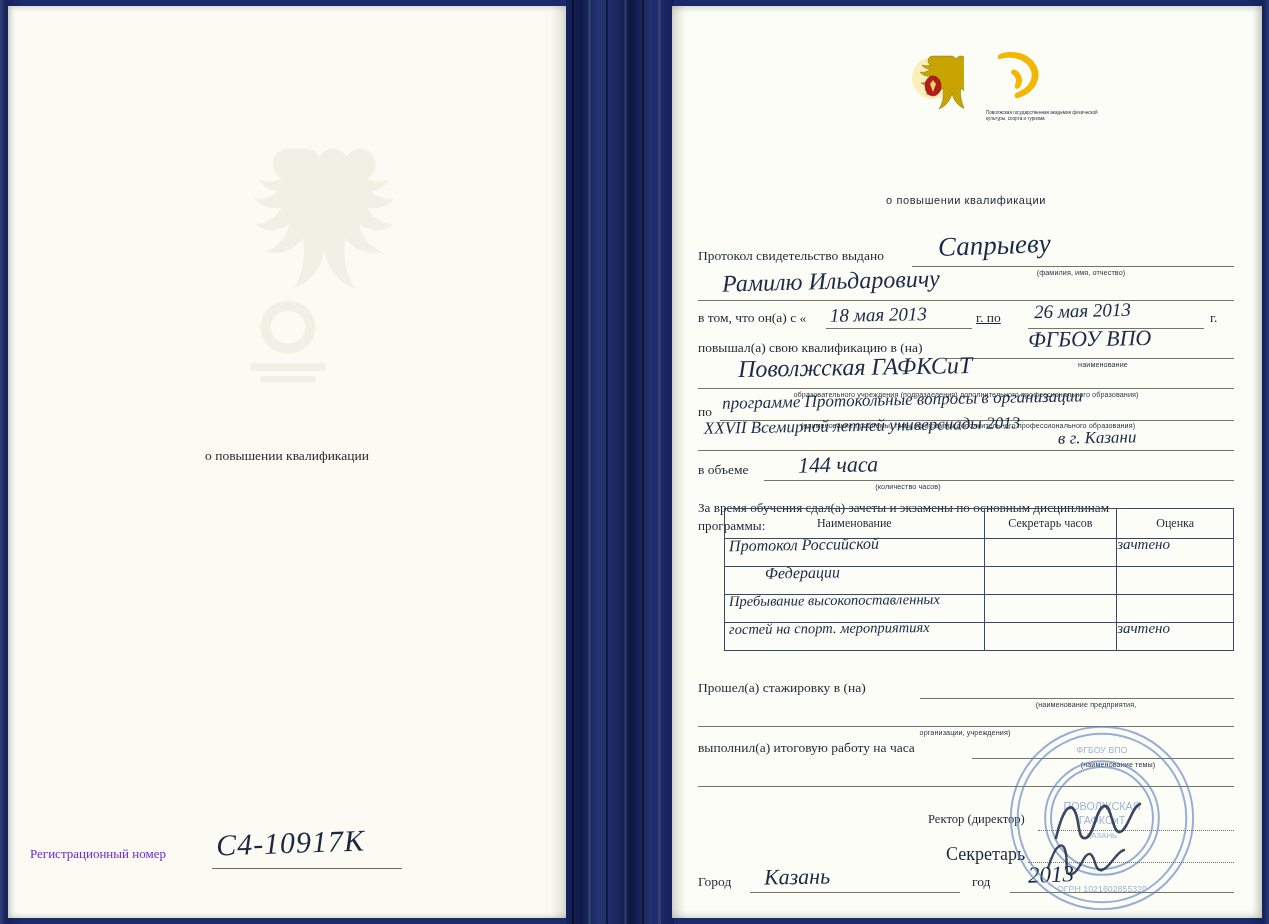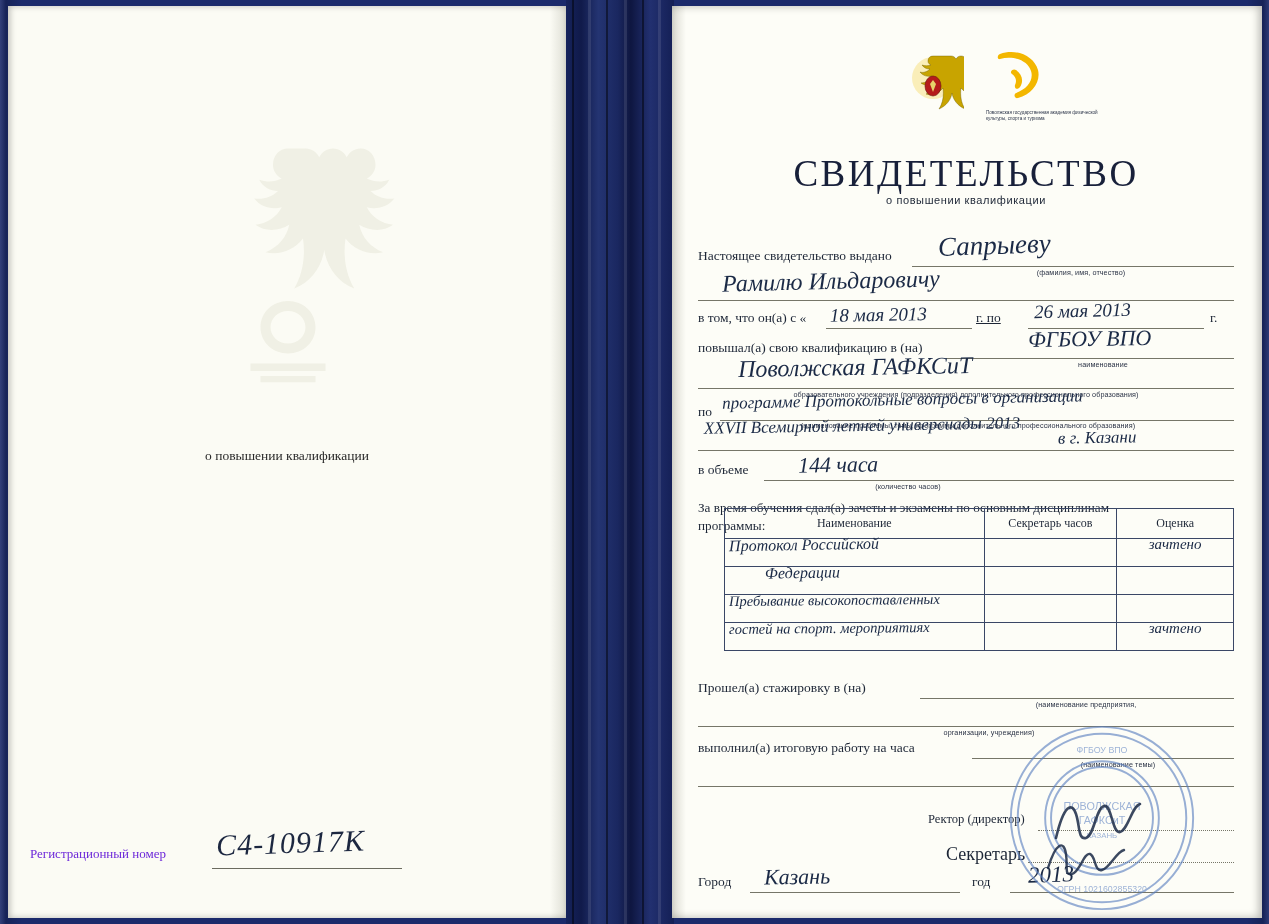--- a/index.html
+++ b/index.html
@@ -230,21 +230,21 @@
   .tbl td { position: relative; }
   .cell-hw {
     position: absolute;
     left: 4px; top: -3px;
     font-family: "Liberation Serif", serif;
     font-style: italic;
     font-size: 16px;
     color: #1b2a46;
     white-space: nowrap;
   }
-  .cell-hw.c { left: 0; right: 0; text-align: center; }
+  .cell-hw.c { left: 0; right: 0; }
 
   
   .stamp {
     position: absolute;
     left: 306px; top: 688px;
     width: 196px; height: 196px;
     opacity: 0.62;
   }
   .sig {
     position: absolute;
@@ -304,26 +304,25 @@
         </svg>
 
         <svg class="emblem-logo" width="60" height="58" viewBox="0 0 60 58">
           <path d="M14 6c16-6 34 2 38 16 3 12-6 24-20 28-3 1-5-3-2-5 11-4 18-13 15-22C42 13 28 7 14 11c-3 1-3-4 0-5z" fill="#f3b700"></path>
           <path d="M30 22c6 4 8 11 4 17-2 3-6 2-5-2 2-4 1-8-3-11-3-2 1-6 4-4z" fill="#f3b700"></path>
         </svg>
 
         <div class="emblem-caption">Поволжская государственная академия физической культуры, спорта и туризма</div>
       </div>
 
-      <div class="title">СВИДЕТЕЛЬСТВО</div>
       <div class="subtitle">о повышении квалификации</div>
 
       <div class="form">
 
-        <div class="lbl" style="position:absolute; left:0; top:20px;">Настоящее свидетельство выдано</div>
+        <div class="lbl" style="position:absolute; left:0; top:20px;">Протокол свидетельство выдано</div>
         <div class="rule" style="left:214px; top:38px; width:322px;"></div>
         <div class="hw" style="left:240px; top:2px; font-size:27px; transform:rotate(-2deg);">Сапрыеву</div>
         <div class="hint" style="position:absolute; left:298px; top:40px; width:170px;">(фамилия, имя, отчество)</div>
         <div class="rule" style="left:0; top:72px; width:536px;"></div>
         <div class="hw" style="left:24px; top:40px; font-size:24px; transform:rotate(-1.4deg);">Рамилю Ильдаровичу</div>
 
         <div class="lbl" style="position:absolute; left:0; top:82px;">в том, что он(а) с «</div>
         <div class="rule" style="left:128px; top:100px; width:146px;"></div>
         <div class="hw" style="left:132px; top:76px; font-size:19px; transform:rotate(-1deg);">18 мая 2013</div>
         <div class="lbl" style="position:absolute; left:278px; top:82px;text-decoration:underline;">г. по</div>
@@ -412,21 +411,21 @@
         </tbody>
       </table>
 
       <div style="position:absolute; left:0; top:648px; width:536px;">
 
         <div class="lbl" style="position:absolute; left:0; top:0;">Прошел(а) стажировку в (на)</div>
         <div class="rule" style="left:222px; top:18px; width:314px;"></div>
         <div class="hint" style="position:absolute; left:288px; top:20px; width:200px;">(наименование предприятия,</div>
 
         <div class="rule" style="left:0; top:46px; width:536px;"></div>
-        <div class="hint" style="position:absolute; left:186px; top:48px; width:210px;">организации, учреждения)</div>
+        <div class="hint" style="position:absolute; left:162px; top:48px; width:210px;">организации, учреждения)</div>
 
         <div class="lbl" style="position:absolute; left:0; top:60px;">выполнил(а) итоговую работу на часа</div>
         <div class="rule" style="left:274px; top:78px; width:262px;"></div>
         <div class="hint" style="position:absolute; left:330px; top:80px; width:180px;">(наименование темы)</div>
         <div class="rule" style="left:0; top:106px; width:536px;"></div>
 
         <div class="lbl" style="position:absolute; left:230px; top:132px; font-size:12.6px;">Ректор (директор)</div>
         <div class="rule" style="left:340px; top:150px; width:196px; border-bottom-style:dotted;"></div>
 
         <div class="lbl" style="position:absolute; left:248px; top:164px; font-size:18px;">Секретарь</div>

